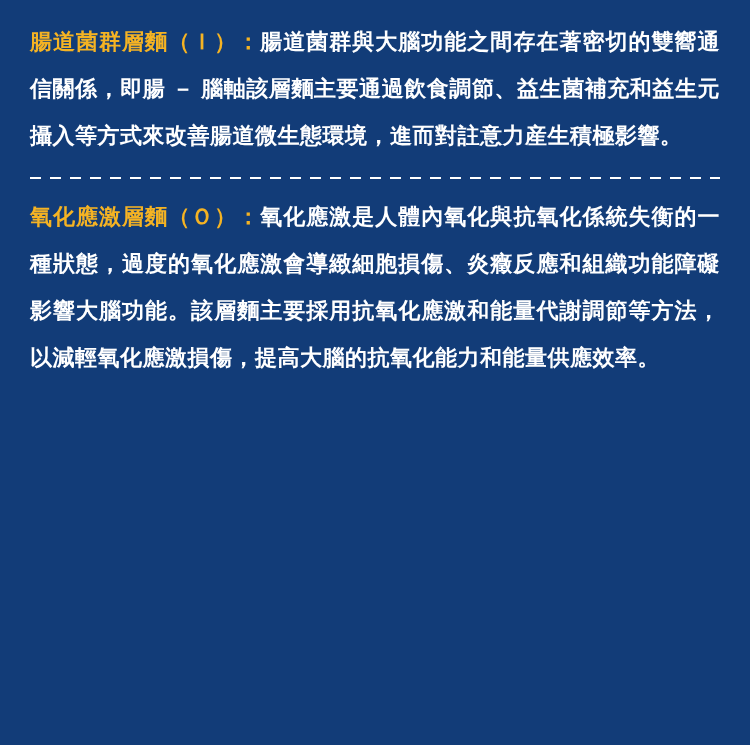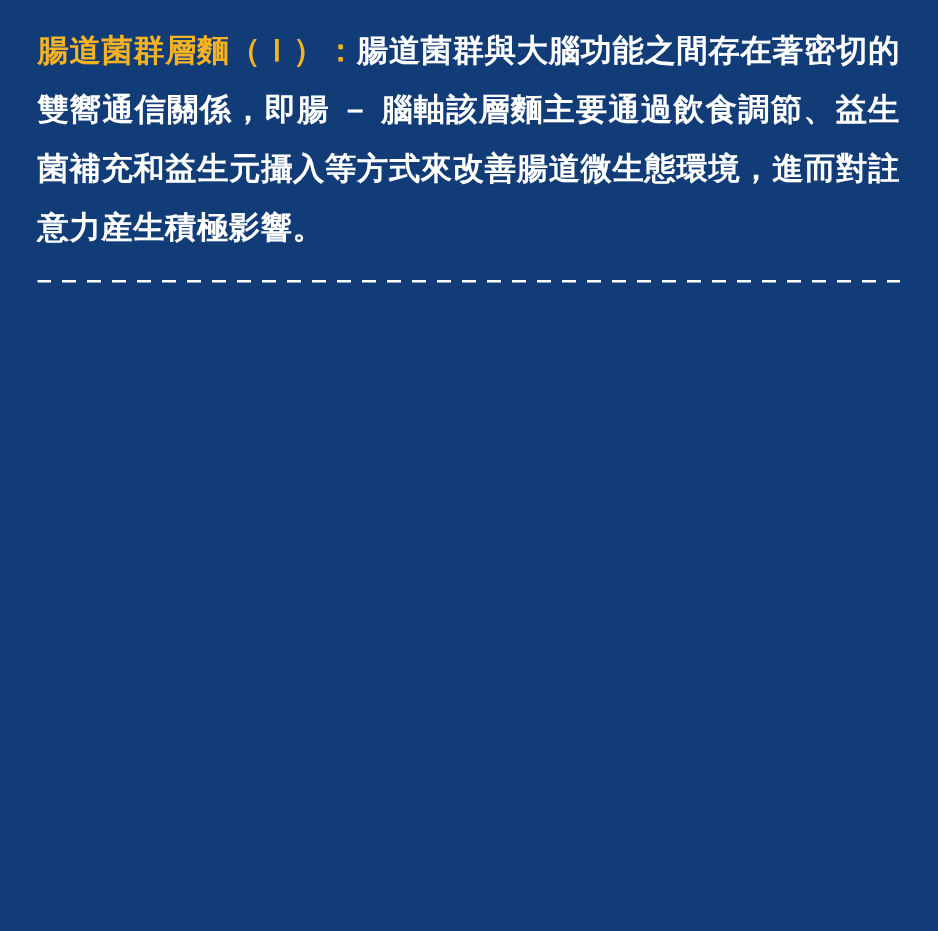--- a/index.html
+++ b/index.html
@@ -20,21 +20,21 @@
     background: linear-gradient(180deg, #103a76 0%, #0f3straight 0%, #123c78 100%);
     background: #123c78;
     box-sizing: border-box;
     padding: 18px 30px 0 30px;
   }
   .block {
     margin: 0;
   }
   .para {
     color: #ffffff;
-    font-size: 25px;
+    font-size: 22px;
     line-height: 47px;
     letter-spacing: 0.5px;
     text-align: justify;
     text-justify: inter-ideograph;
     margin: 0;
     font-weight: bold;
   }
   .para .heading {
     color: #f5b323;
     font-weight: bold;
@@ -59,16 +59,19 @@
 <body>
 
 <div class="page" style="background: rgb(18, 60, 120);">
 
   <div class="block">
     <p class="para"><span class="heading" style="color: rgb(245, 179, 35);">腸道菌群層麵（Ｉ）：</span><span>腸道菌群與大腦功能之間存在著密切的雙嚮通信關係，即腸 － 腦軸該層麵主要通過飲食調節、益生菌補充和益生元攝入等方式來改善腸道微生態環境，進而對註意力産生積極影響。</span></p>
   </div>
 
   <div class="divider"></div>
 
+  <div class="block">
+    <p class="para"><span class="heading" style="color: rgb(245, 179, 35);">氧化應激層麵（Ｏ）：</span><span>氧化應激是人體內氧化與抗氧化係統失衡的一種狀態，過度的氧化應激會導緻細胞損傷、炎癥反應和組織功能障礙影響大腦功能。該層麵主要採用抗氧化應激和能量代謝調節等方法，以減輕氧化應激損傷，提高大腦的抗氧化能力和能量供應效率。</span></p>
+  </div>
 
   <div class="spacer-bottom"></div>
 
 </div>
 
 </body></html>

